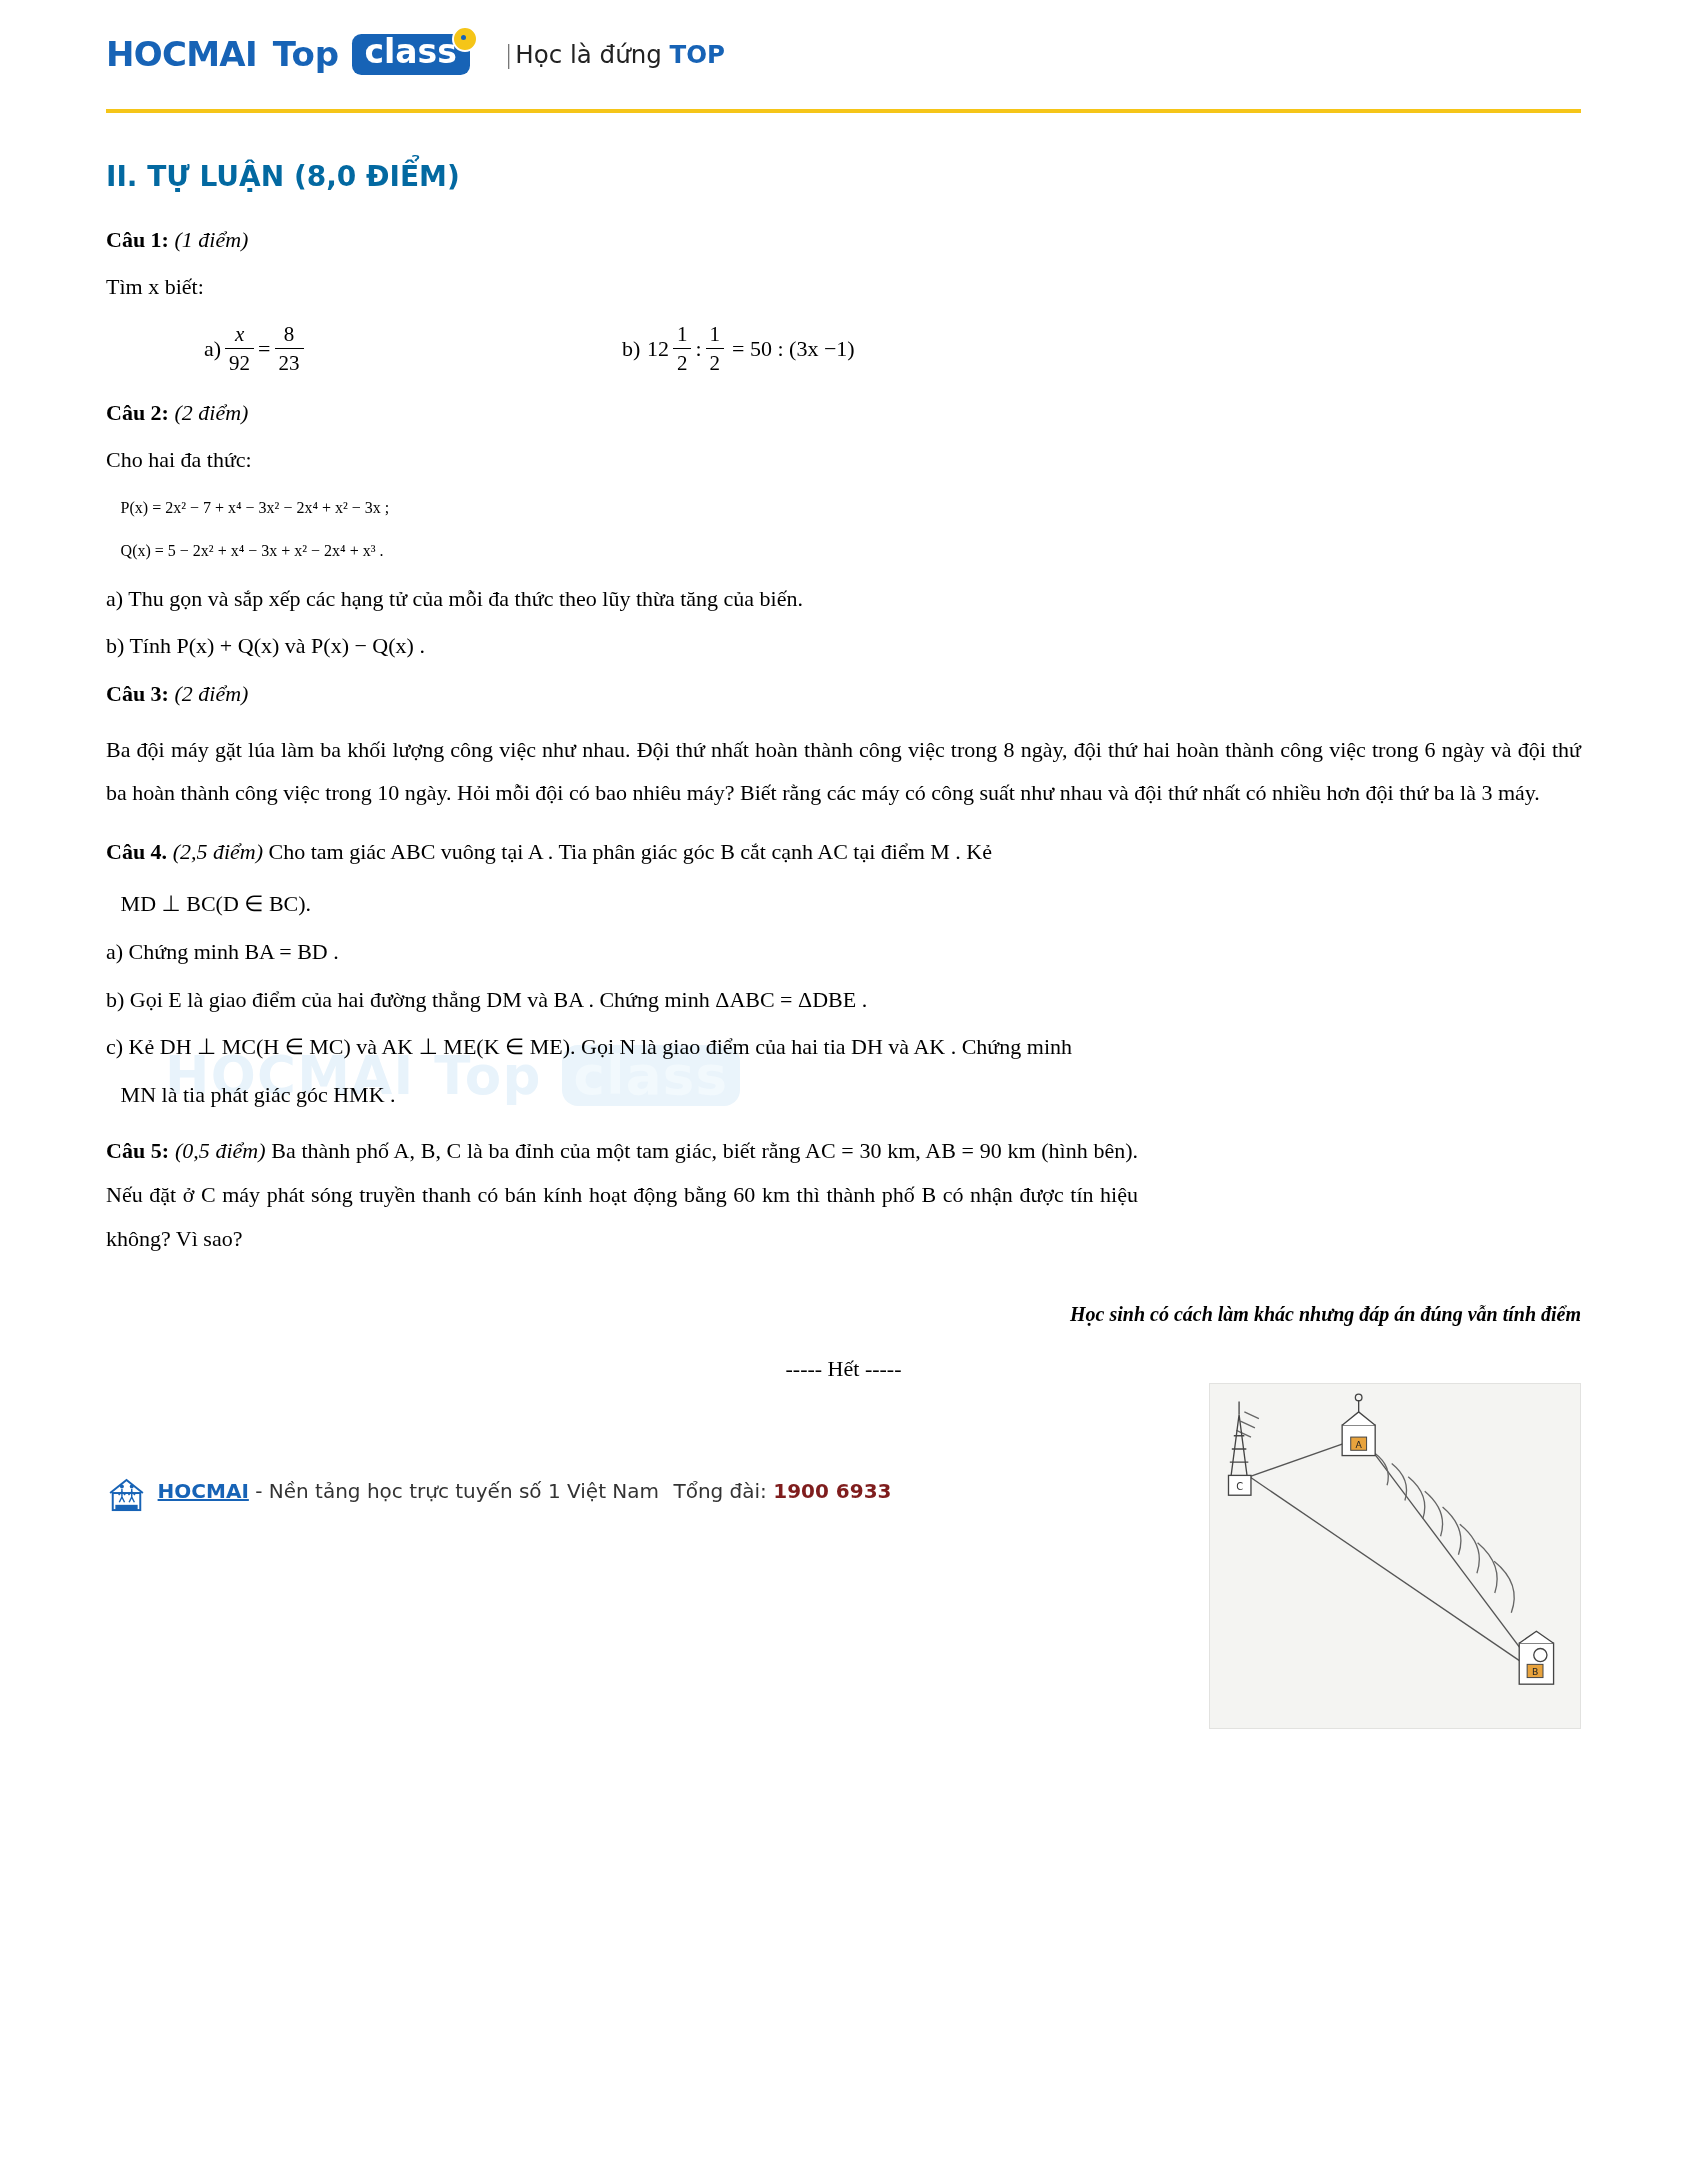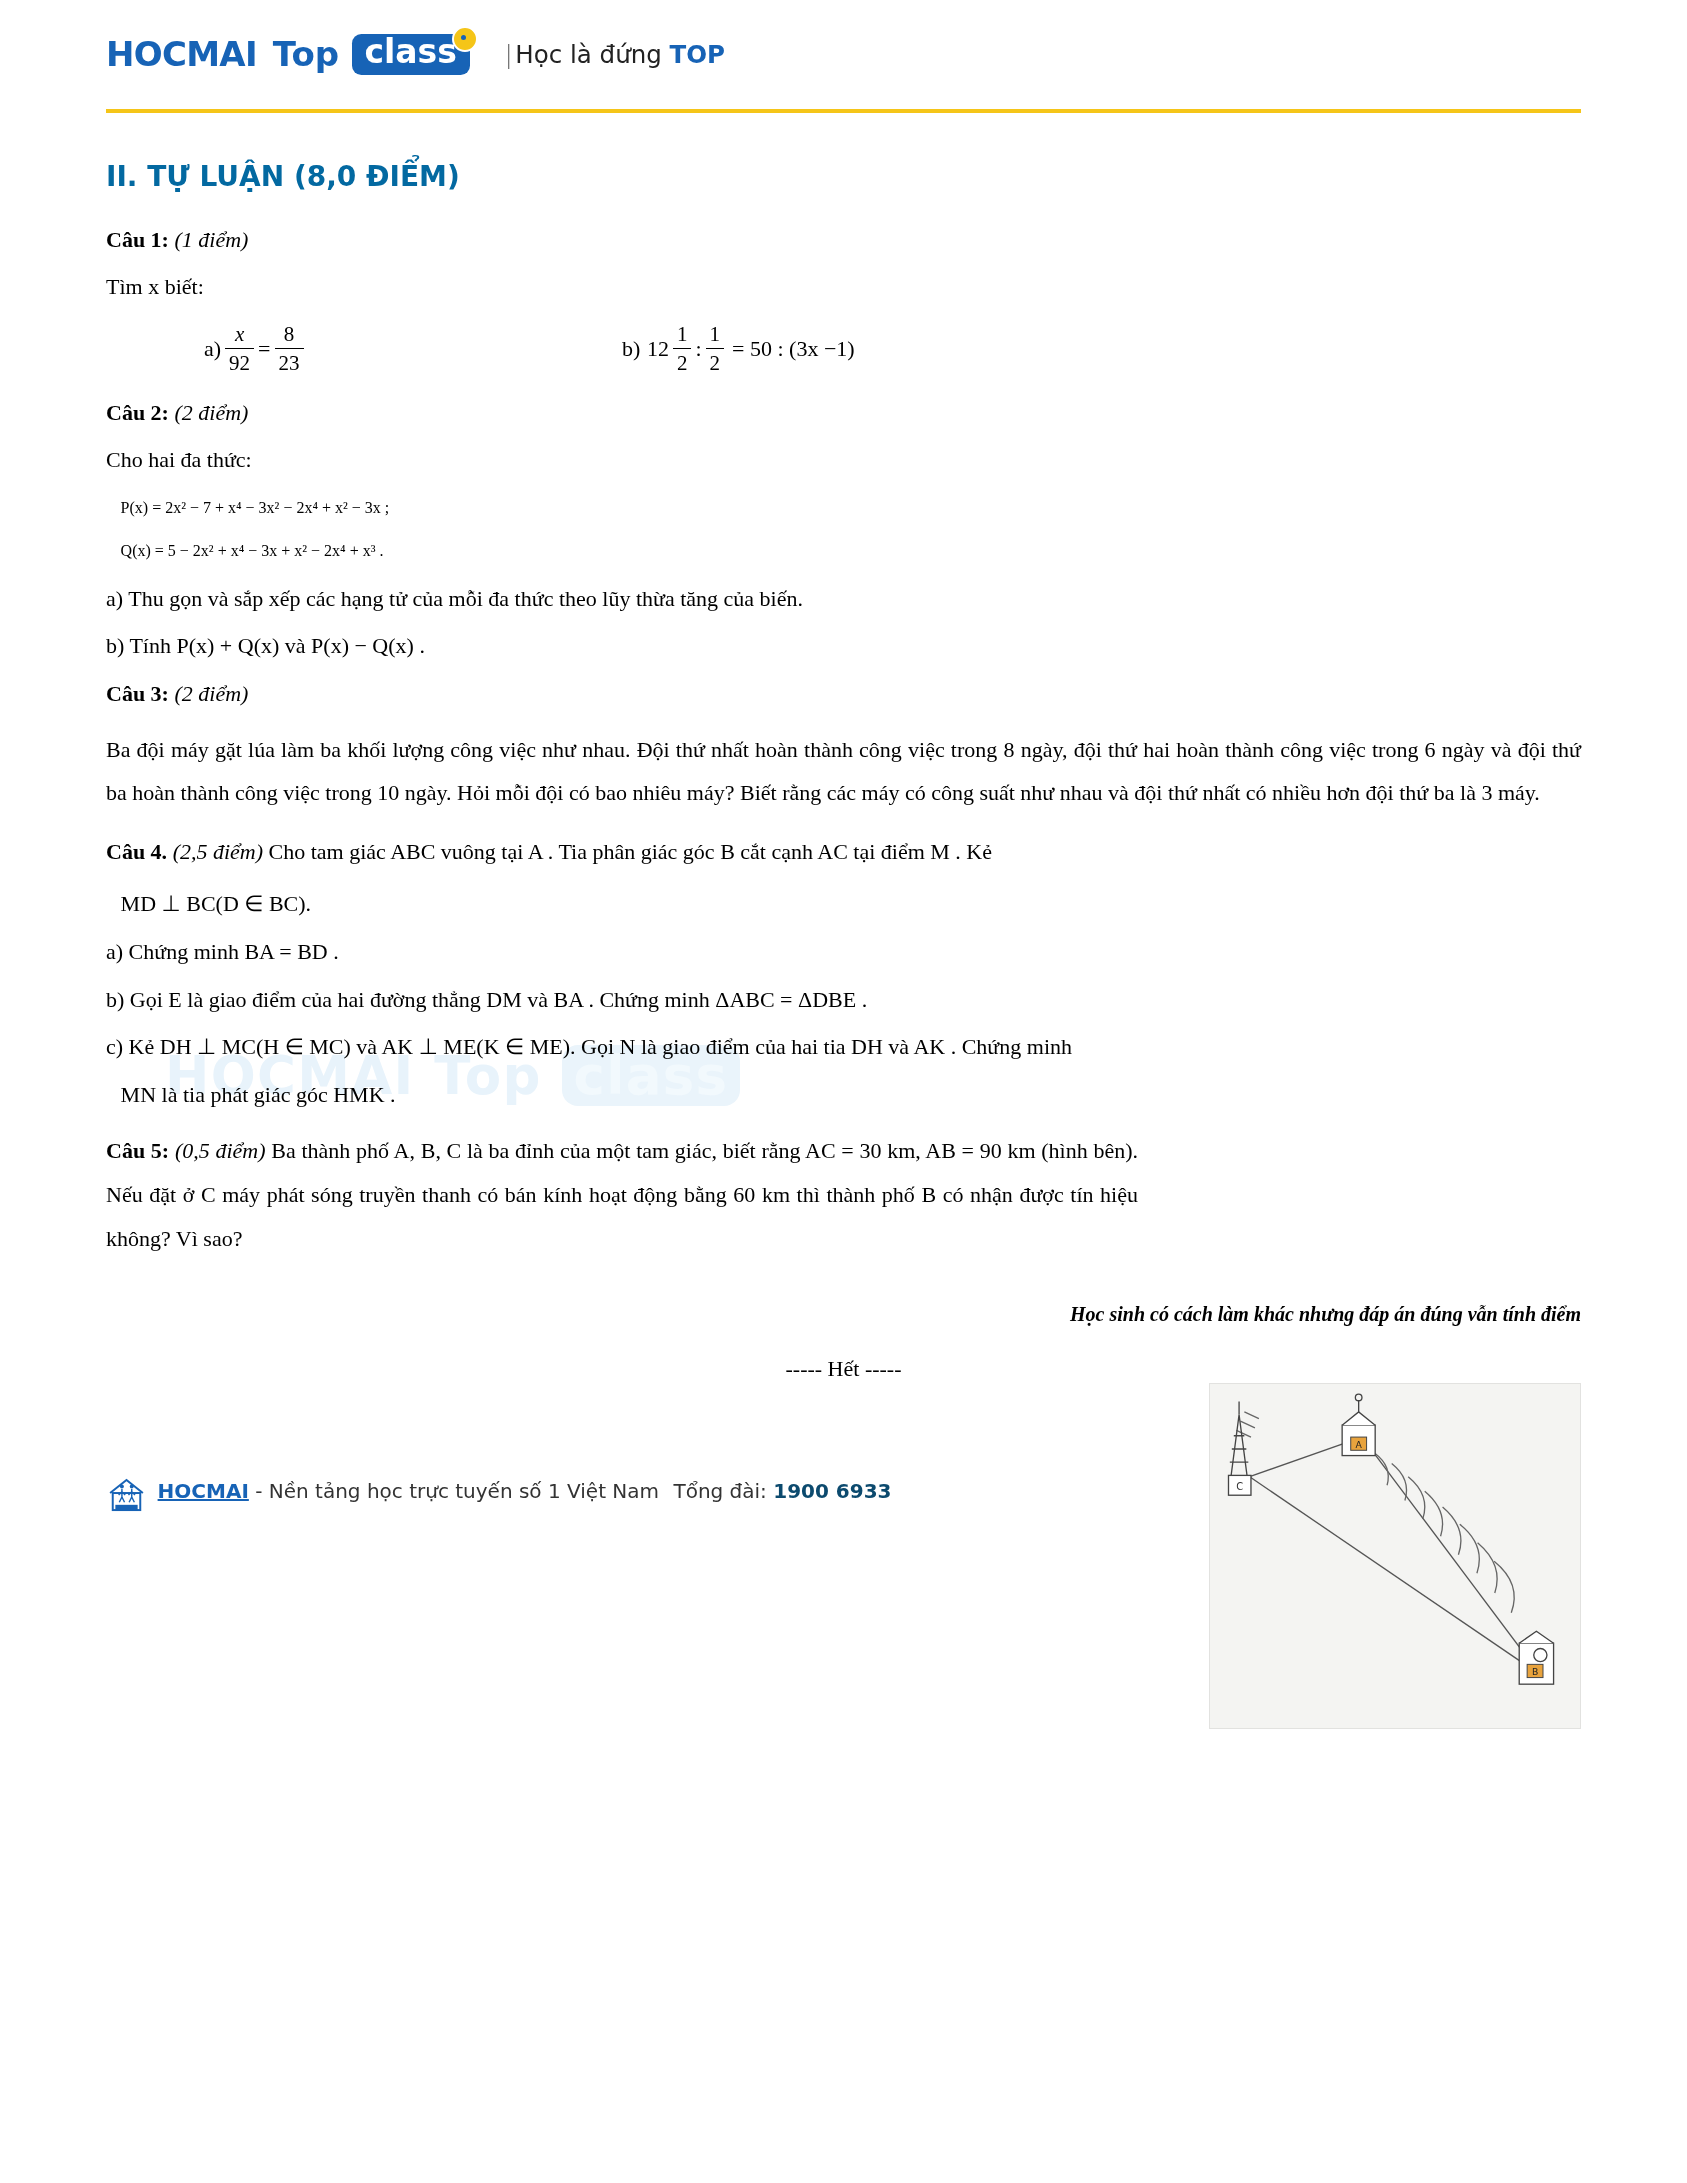--- a/index.html
+++ b/index.html
@@ -225,21 +225,21 @@
   .footer-text {
     flex: 1;
     line-height: 1.5;
   }
   .footer-text .brand {
     color: #1763b6;
     font-weight: bold;
     text-decoration: underline;
   }
   .footer-text .phone {
-    color: #0c4a6e;
+    color: #7f1d1d;
     font-weight: bold;
   }
   .page-num {
     font-size: 20px;
     color: #333;
     white-space: nowrap;
     padding-left: 20px;
   }
 </style>
 </head>

